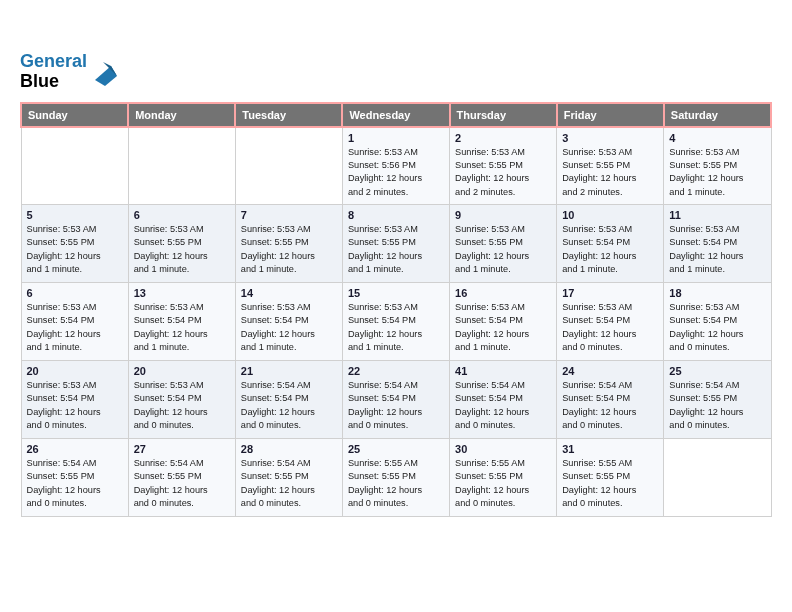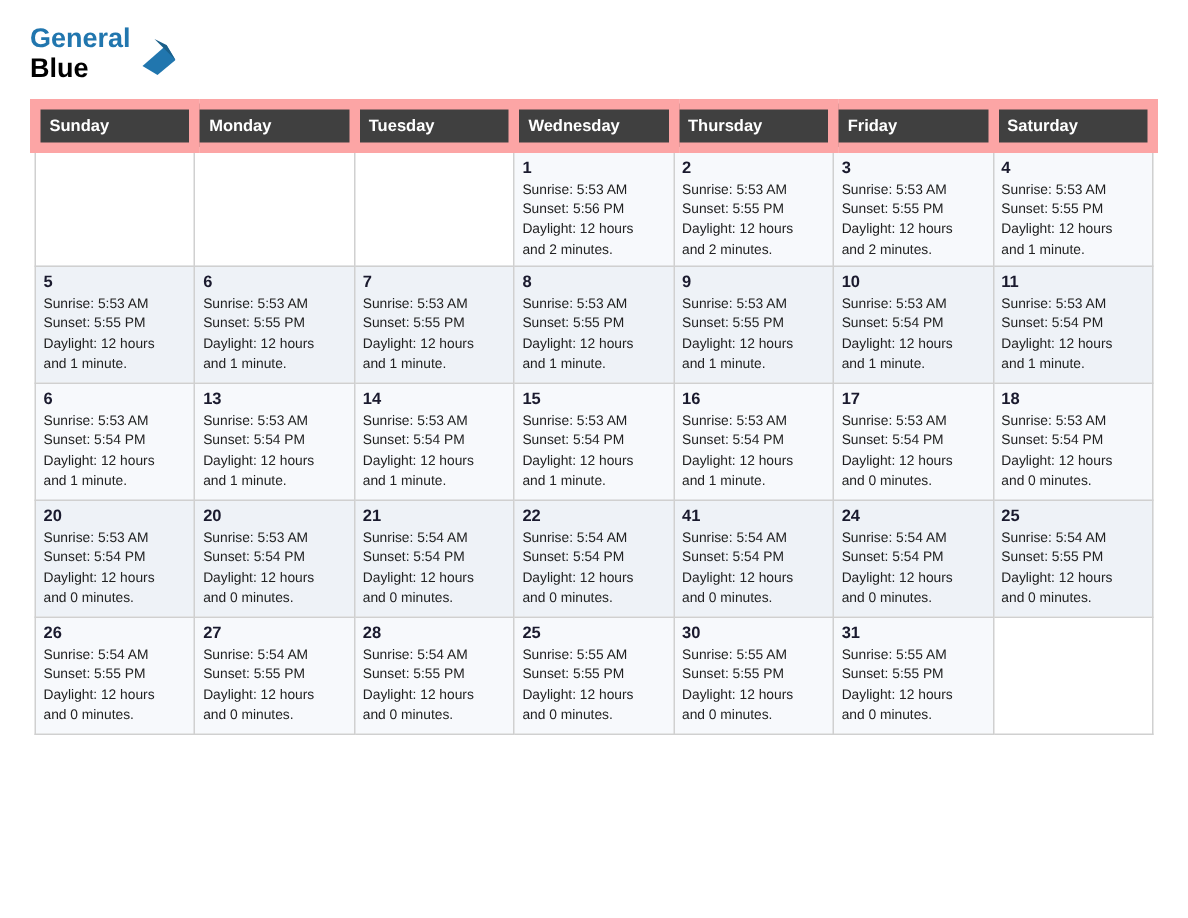--- a/index.html
+++ b/index.html
@@ -14,20 +14,21 @@
       width: 792px;
       min-height: 612px;
       background: #fff;
       padding: 16px 20px 16px 20px;
     }
     .header {
       display: flex;
       justify-content: space-between;
       align-items: flex-start;
       margin-bottom: 10px;
+      margin-top: 36px;
     }
     .logo {
       display: flex;
       align-items: center;
     }
     .logo-text {
       font-size: 18px;
       font-weight: bold;
       color: #1a1a2e;
       line-height: 1.1;
@@ -51,26 +52,26 @@
     .title-block .location {
       font-size: 15px;
       color: #444;
     }
     .calendar-table {
       width: 100%;
       border-collapse: collapse;
       font-size: 10px;
     }
     .calendar-table thead tr th {
-      background: #404040;
+      background: #737373;
       color: #fff;
       font-size: 11px;
       font-weight: bold;
       padding: 5px 6px;
-      border: 7px solid #fca5a5;
+      border: 2px solid #fca5a5;
       text-align: left;
     }
     .calendar-table tbody tr td {
       border: 1px solid #d0d0d0;
       vertical-align: top;
       padding: 4px 5px;
       width: calc(100% / 7);
       min-height: 70px;
       height: 78px;
     }

